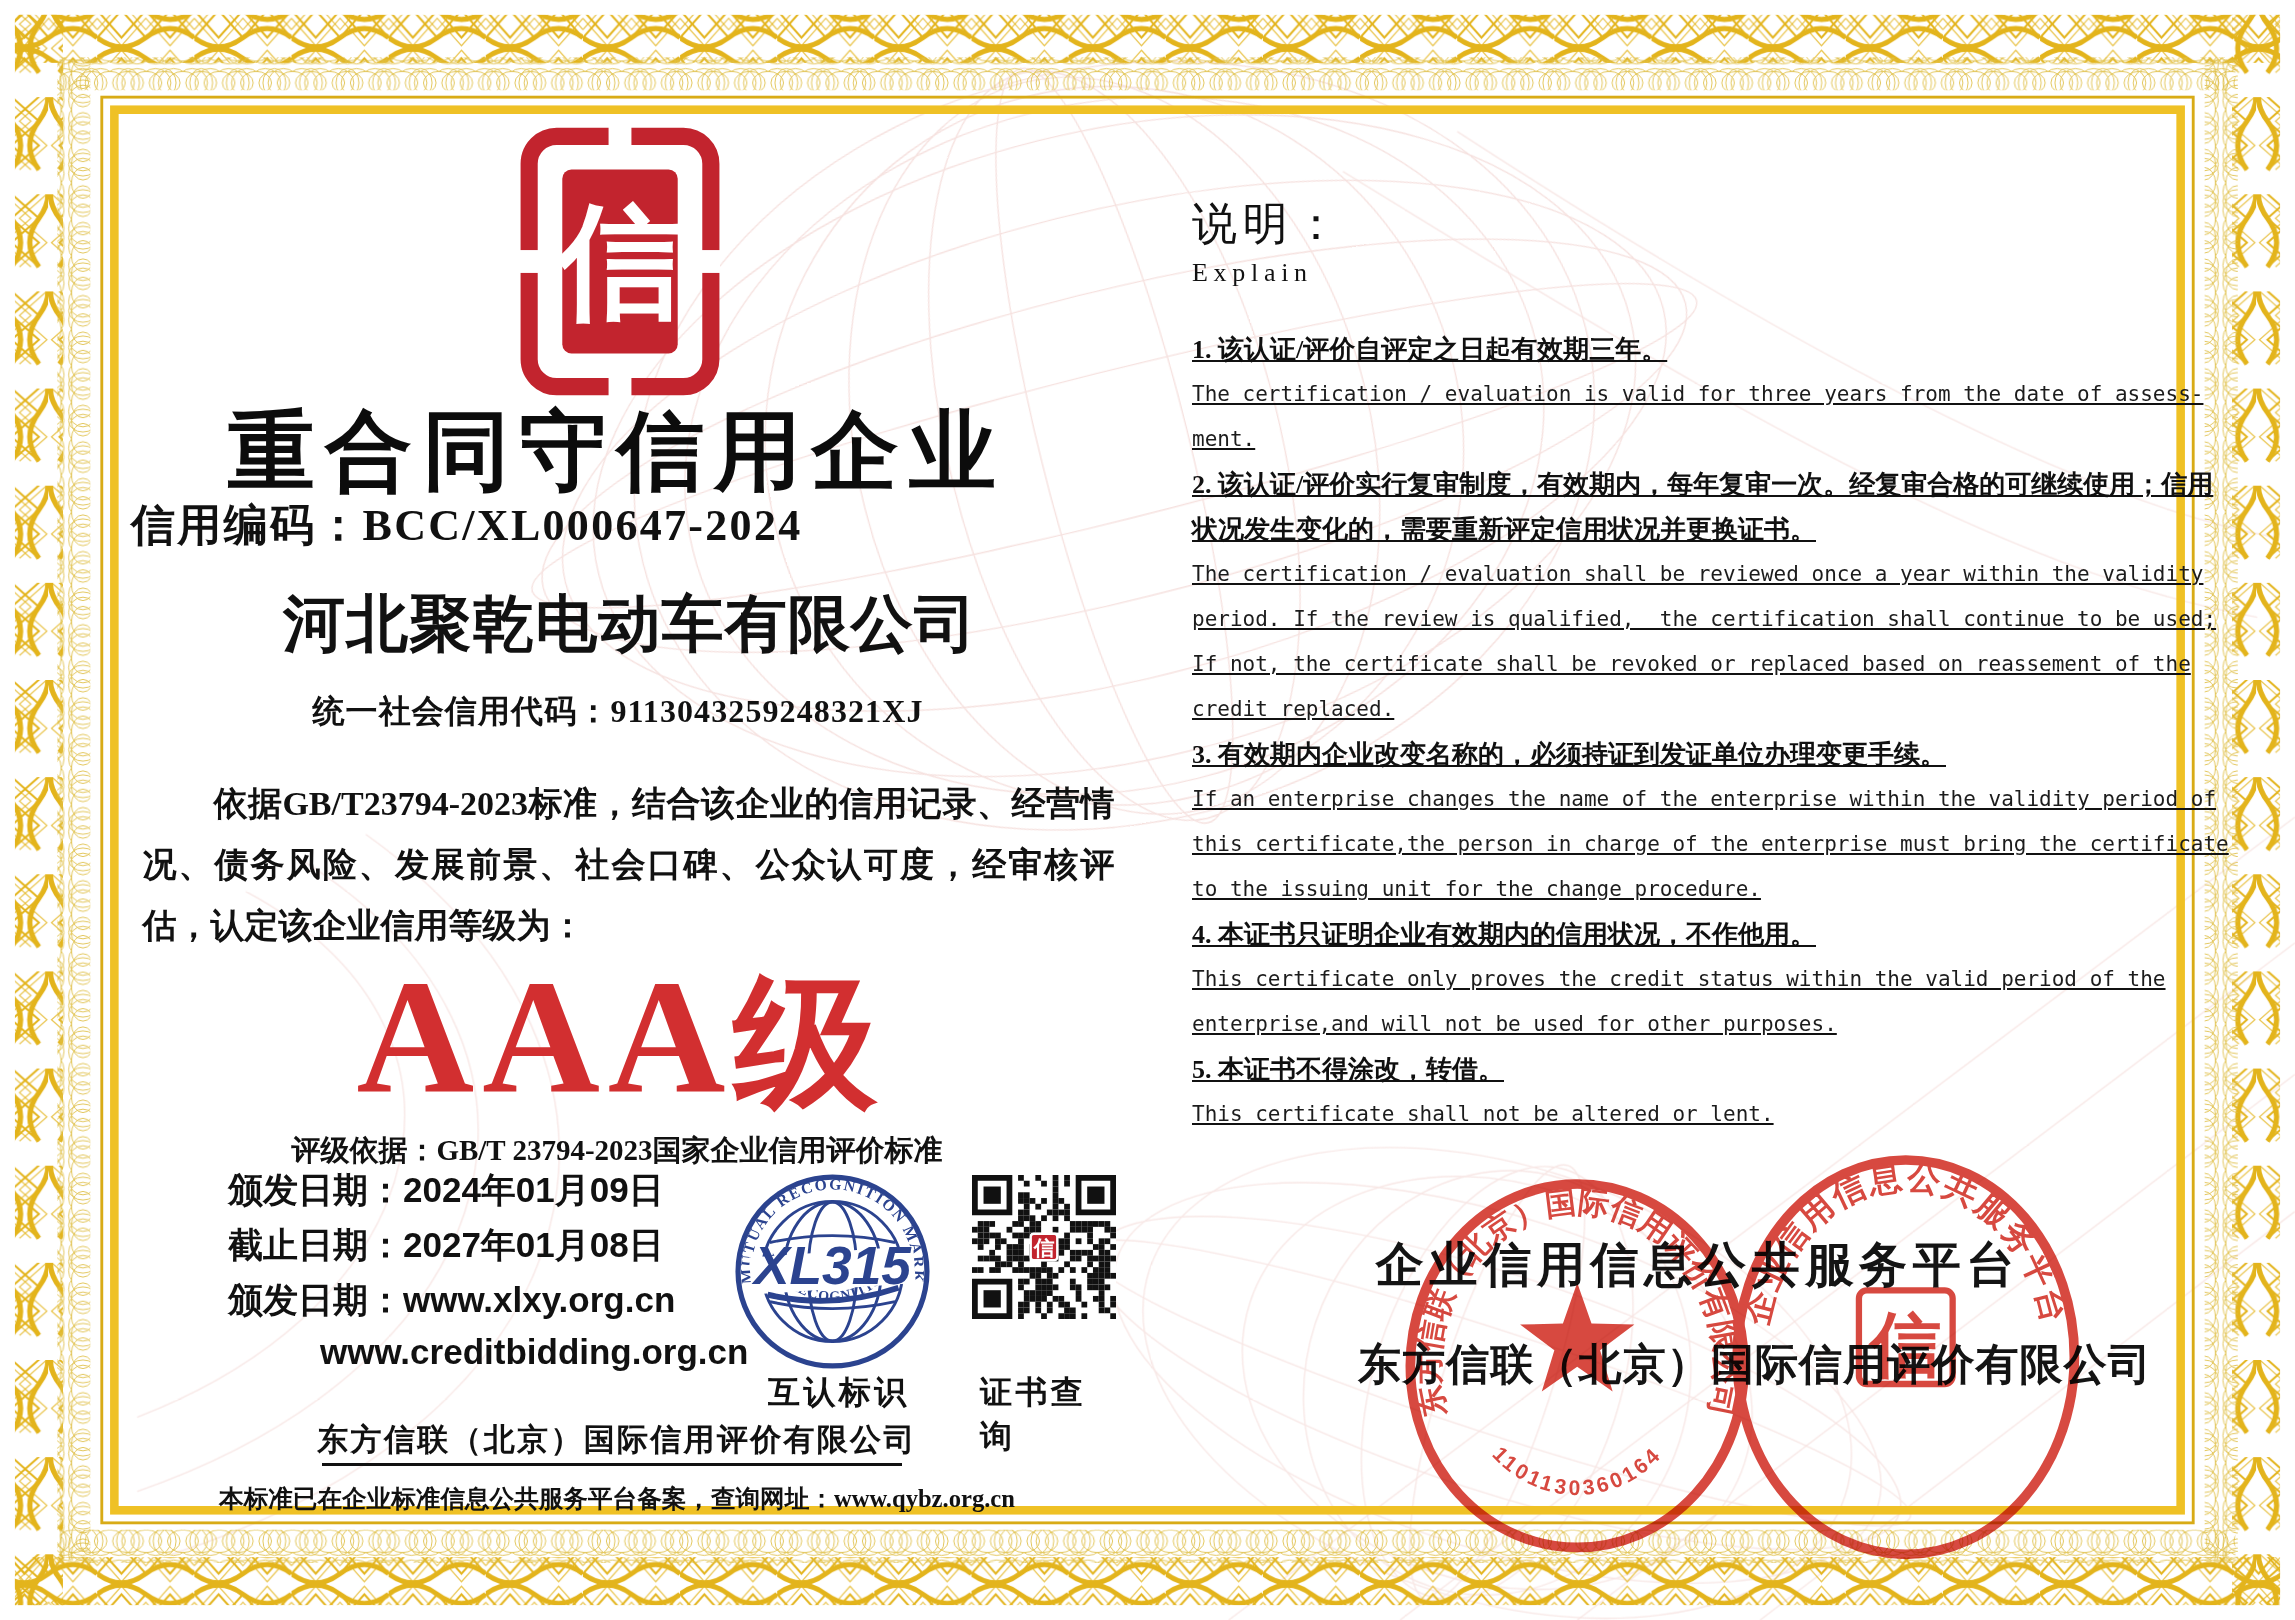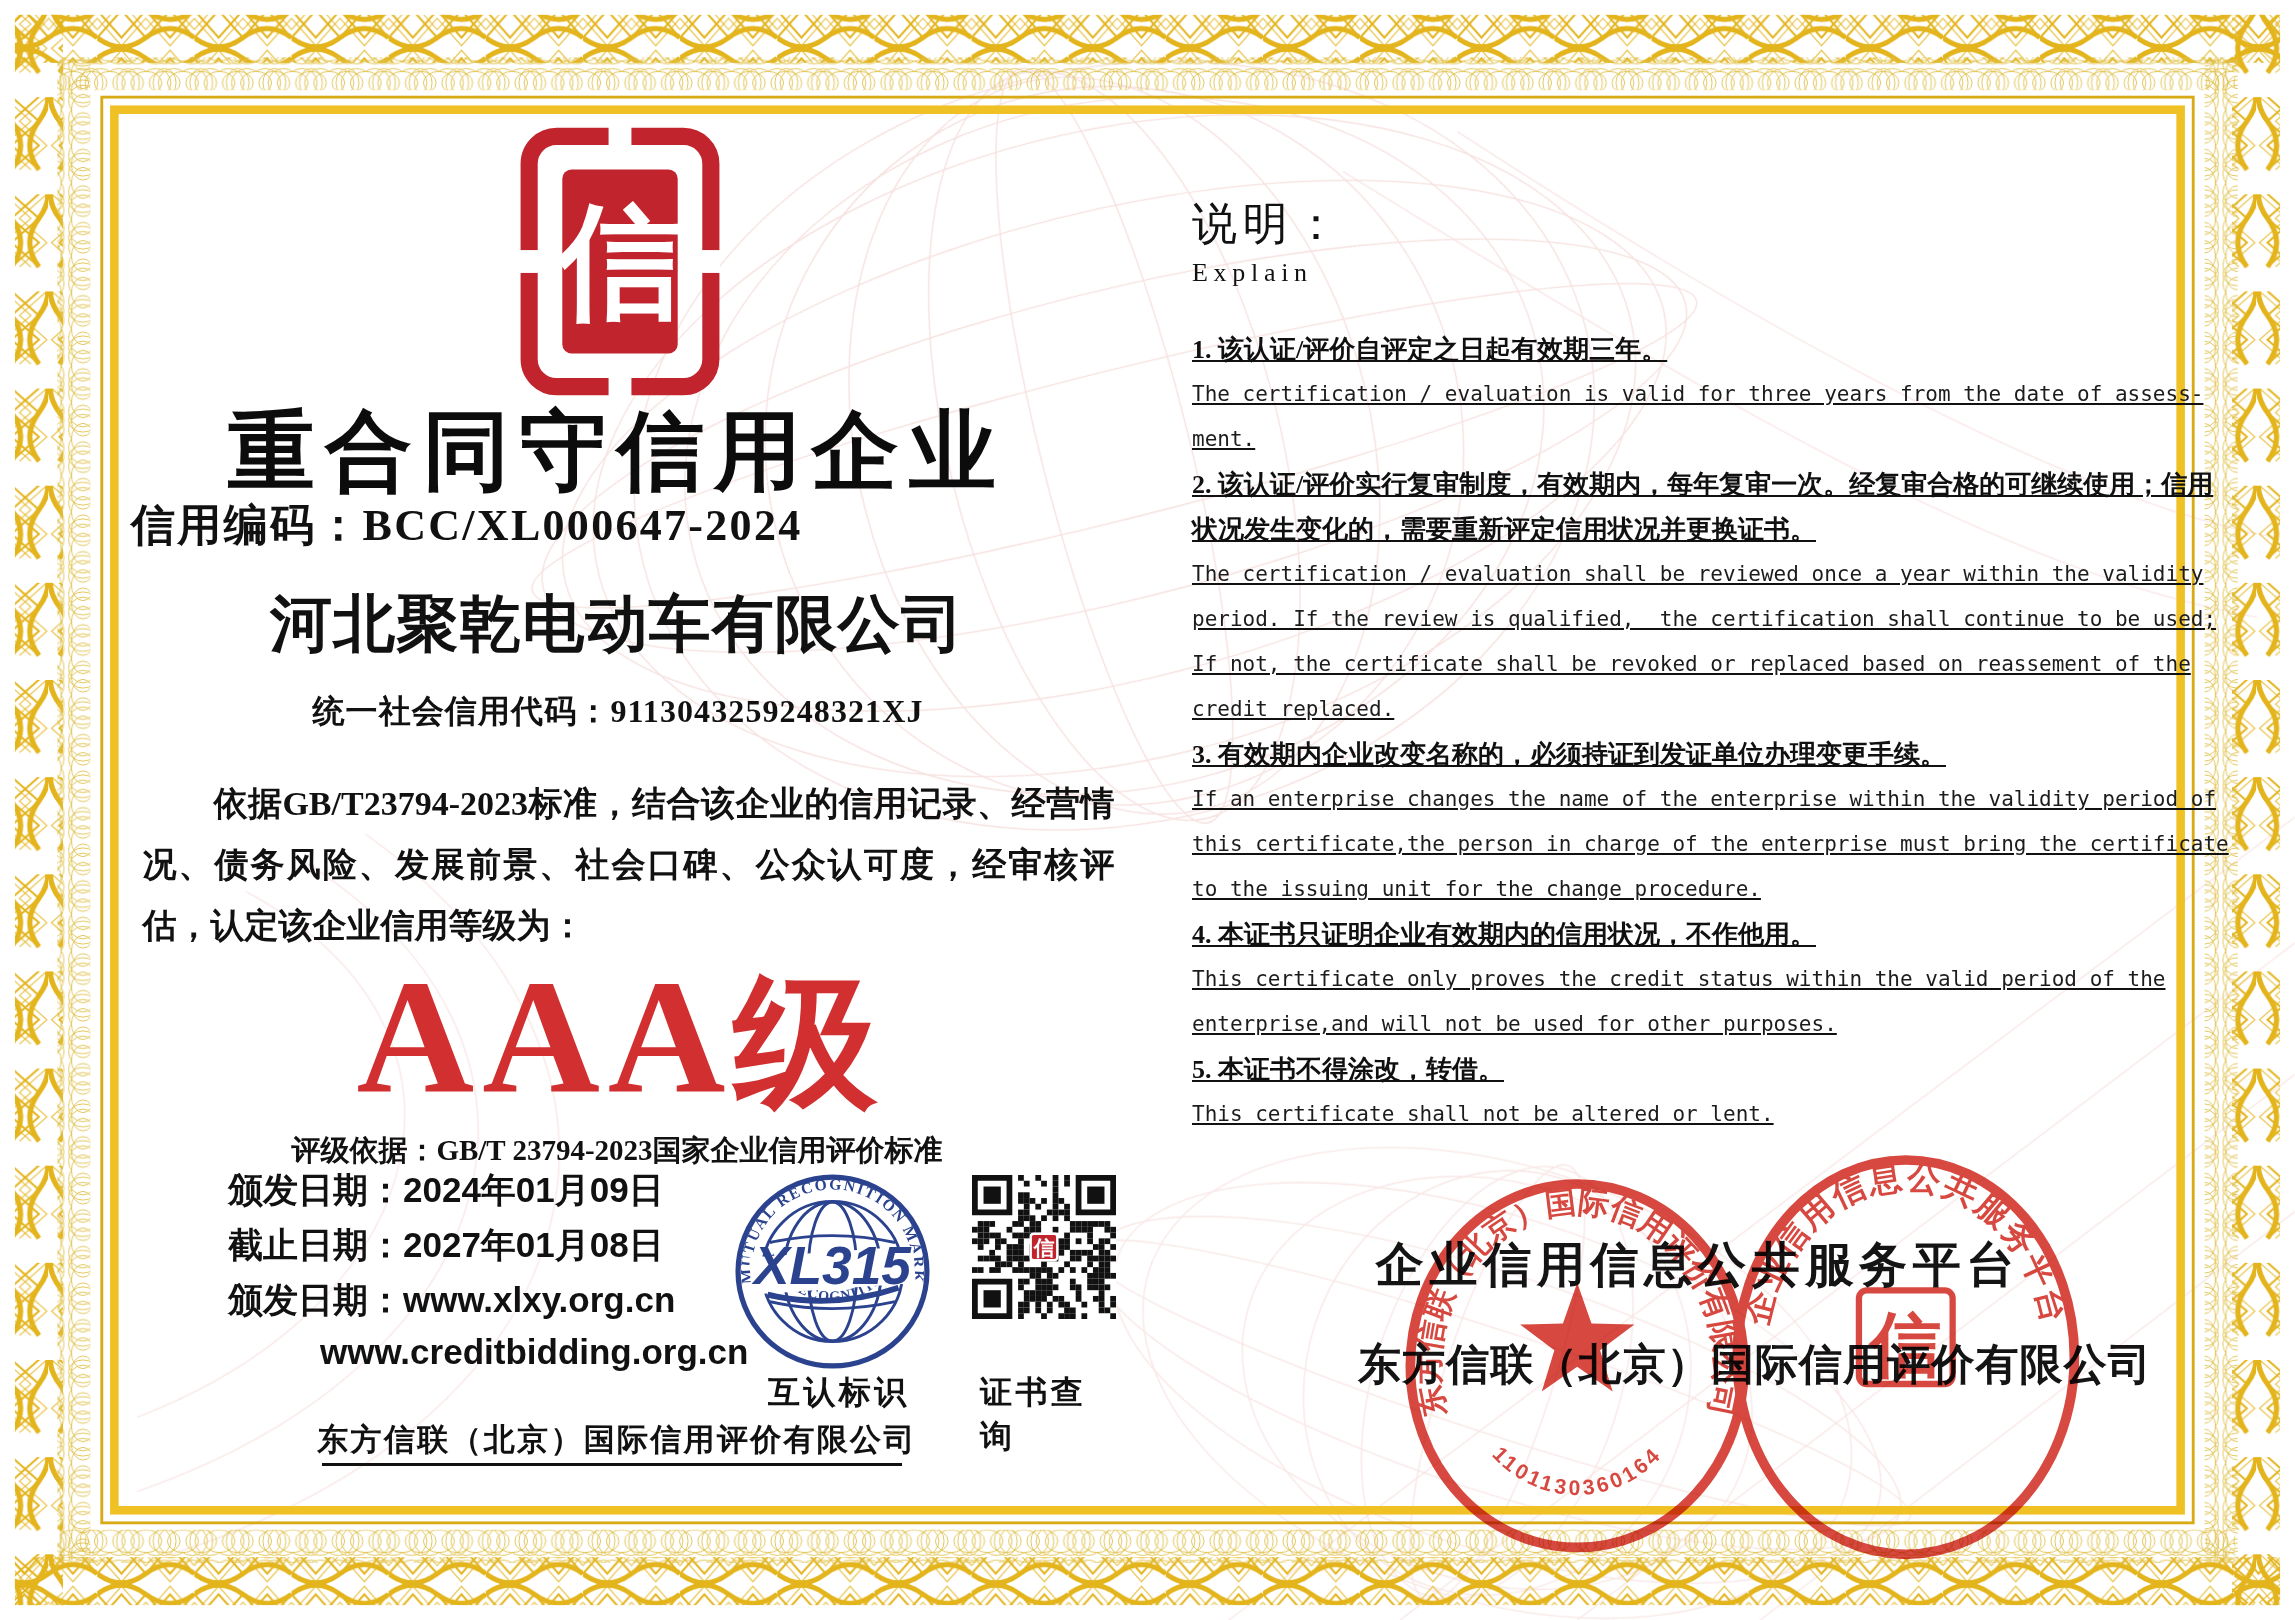--- a/index.html
+++ b/index.html
@@ -8,21 +8,21 @@
   .cert{position:absolute;inset:0;}
   svg{display:block;}
   .abs{position:absolute;}
   .serif{font-family:"Liberation Serif","DejaVu Serif",serif;}
   
   .leftcol{position:absolute;left:131px;top:0;width:972px;height:1620px;}
   .cert-title{position:absolute;left:0;top:393px;width:972px;text-align:center;
       font-weight:900;font-size:87px;letter-spacing:10.3px;color:#0c0c0c;white-space:nowrap;}
   .credit-code{position:absolute;left:0;top:496px;width:972px;text-align:left;
       font-weight:700;font-size:44px;letter-spacing:2.3px;}
-  .company{position:absolute;left:0;top:582px;width:972px;text-align:center;
+  .company{position:absolute;left:13px;top:582px;width:972px;text-align:center;
       font-weight:700;font-size:62px;letter-spacing:1.1px;white-space:nowrap;}
   .uscc{position:absolute;left:1px;top:690px;width:972px;text-align:center;
       font-weight:700;font-size:32px;letter-spacing:1.1px;}
   .statement{position:absolute;left:11.4px;top:773px;width:972px;
       font-weight:700;font-size:34px;line-height:61px;text-align:justify;text-indent:71px;}
   .grade{position:absolute;left:0;top:944px;width:972px;text-align:center;white-space:nowrap;}
   .grade .latin{font-family:"Liberation Serif","DejaVu Serif",serif;font-weight:700;
       font-size:163px;letter-spacing:8px;color:#D22F30;}
   .grade .cn{font-family:"Liberation Sans","DejaVu Sans",sans-serif;font-weight:900;
       font-size:144px;color:#D22F30;}
@@ -460,20 +460,21 @@
         </g>
       <rect x="102" y="102" width="46" height="46" rx="5" fill="#C2242E" stroke="#ffffff" stroke-width="4"></rect>
       <text x="125" y="139" text-anchor="middle" font-size="36" font-weight="bold" font-family="Liberation Serif, DejaVu Serif, serif" fill="#ffffff">信</text>
     </svg>
 
     <div class="mark-label" style="left:637px;">互认标识</div>
     <div class="mark-label" style="left:849px;">证书查询</div>
 
     <div class="issuer serif">东方信联（北京）国际信用评价有限公司</div>
     <div class="issuer-underline"></div>
+    <div class="remark serif">本标准已在企业标准信息公共服务平台备案，查询网址：www.qybz.org.cn</div>
   </div>
 
   <div class="rightcol">
     <div class="explain-title serif">说明：</div>
     <div class="explain-sub serif">Explain</div>
 
     <div class="explain-list">
       <div class="xline zh">1. 该认证/评价自评定之日起有效期三年。</div>
       <div class="xline en">The certification / evaluation is valid for three years from the date of assess-</div>
       <div class="xline en">ment.</div>

